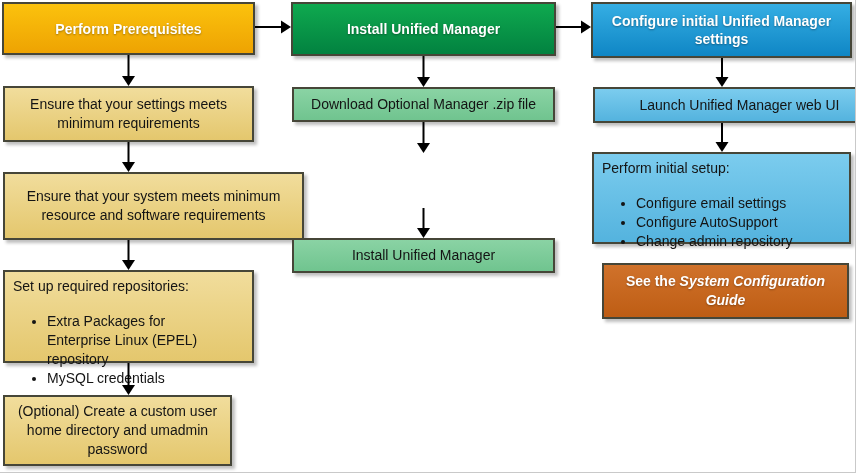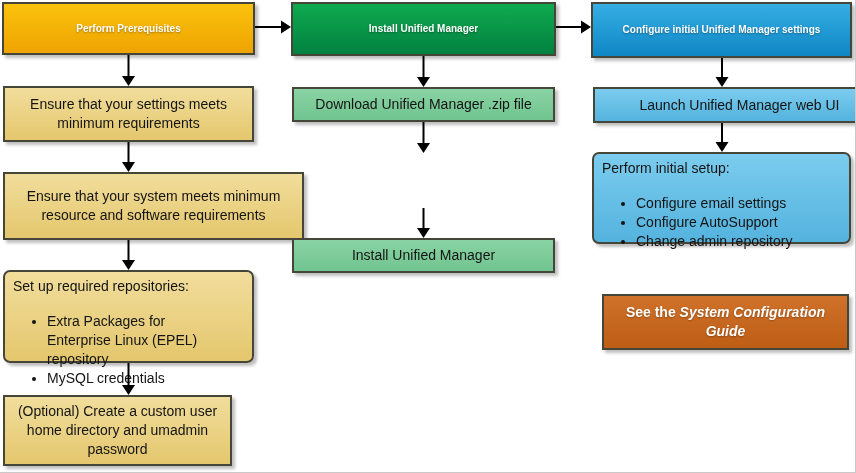--- a/index.html
+++ b/index.html
@@ -10,45 +10,45 @@
     box-sizing:border-box;
   }
   .node {
     position:absolute; box-sizing:border-box;
     border:2px solid #464638;
     box-shadow:3px 3px 3px #bfbfbf;
     display:flex; align-items:center; justify-content:center;
     text-align:center;
   }
   .header {
-    color:#ffffff; font-weight:bold; font-size:10px; line-height:18px;
+    color:#ffffff; font-weight:bold; font-size:14px; line-height:18px;
     text-shadow:0 1px 2px rgba(0,0,0,0.35);
     padding:2px 10px;
   }
   .step { color:#141414; font-size:14px; line-height:19px; padding:2px 10px; }
   .list-node {
     align-items:flex-start; justify-content:flex-start;
-    flex-direction:column; text-align:left; padding:5px 8px;border-radius:7px;
+    flex-direction:column; text-align:left; padding:5px 8px;
   }
   .list-title { margin:0; }
   .bullets { margin:16px; padding-left:18px; list-style:disc outside; }
   .bullets li { margin:0; padding:0; }
   .note {
     color:#ffffff; font-weight:bold; font-size:14px; line-height:19px;
     text-shadow:0 1px 2px rgba(0,0,0,0.3); padding:4px 14px;
   }
   .italic { font-style:italic; }
 
   .gold-h  { background:linear-gradient(180deg,#FBC20D 0%,#EEA302 100%); }
   .gold-s  { background:linear-gradient(180deg,#F1DD9C 0%,#E4C76D 100%); }
   .green-h { background:linear-gradient(180deg,#0FA94F 0%,#028240 100%); }
   .green-s { background:linear-gradient(180deg,#8AD3A4 0%,#70C48F 100%); }
   .blue-h  { background:linear-gradient(180deg,#35AEE3 0%,#0F86C5 100%); }
   .blue-s  { background:linear-gradient(180deg,#7BCCEE 0%,#54B3DE 100%); }
-  .orange-n{ background:linear-gradient(180deg,#D0722B 0%,#BE5D14 100%);margin-top:31px; }
+  .orange-n{ background:linear-gradient(180deg,#D0722B 0%,#BE5D14 100%); }
 
   .arrow-layer { position:absolute; left:0; top:0; width:856px; height:473px; pointer-events:none; }
 </style>
 </head>
 <body>
 
 <div class="canvas">
 
   <div class="node header gold-h" style="left:2px; top:2px; width:253px; height:53px;">Perform Prerequisites</div>
 
@@ -61,21 +61,21 @@
     <ul class="bullets">
       <li>Extra Packages for Enterprise Linux (EPEL) repository</li>
       <li>MySQL credentials</li>
     </ul>
   </div>
 
   <div class="node step gold-s" style="left:3px; top:395px; width:229px; height:71px;">(Optional) Create a custom user home directory and umadmin password</div>
 
   <div class="node header green-h" style="left:291px; top:2px; width:265px; height:54px;">Install Unified Manager</div>
 
-  <div class="node step green-s" style="left:292px; top:87px; width:263px; height:35px;">Download Unified Manager .zip file</div>
+  <div class="node step green-s" style="left:292px; top:87px; width:263px; height:35px;">Download Optional Manager .zip file</div>
 
 
   <div class="node step green-s" style="left:292px; top:238px; width:263px; height:35px;">Install Unified Manager</div>
 
   <div class="node header blue-h" style="left:591px; top:2px; width:261px; height:56px;">Configure initial Unified Manager settings</div>
 
   <div class="node step blue-s" style="left:593px; top:87px; width:293px; height:36px;">Launch Unified Manager web UI</div>
 
   <div class="node step blue-s list-node" style="left:592px; top:152px; width:259px; height:92px;">
     <div class="list-title">Perform initial setup:</div>

